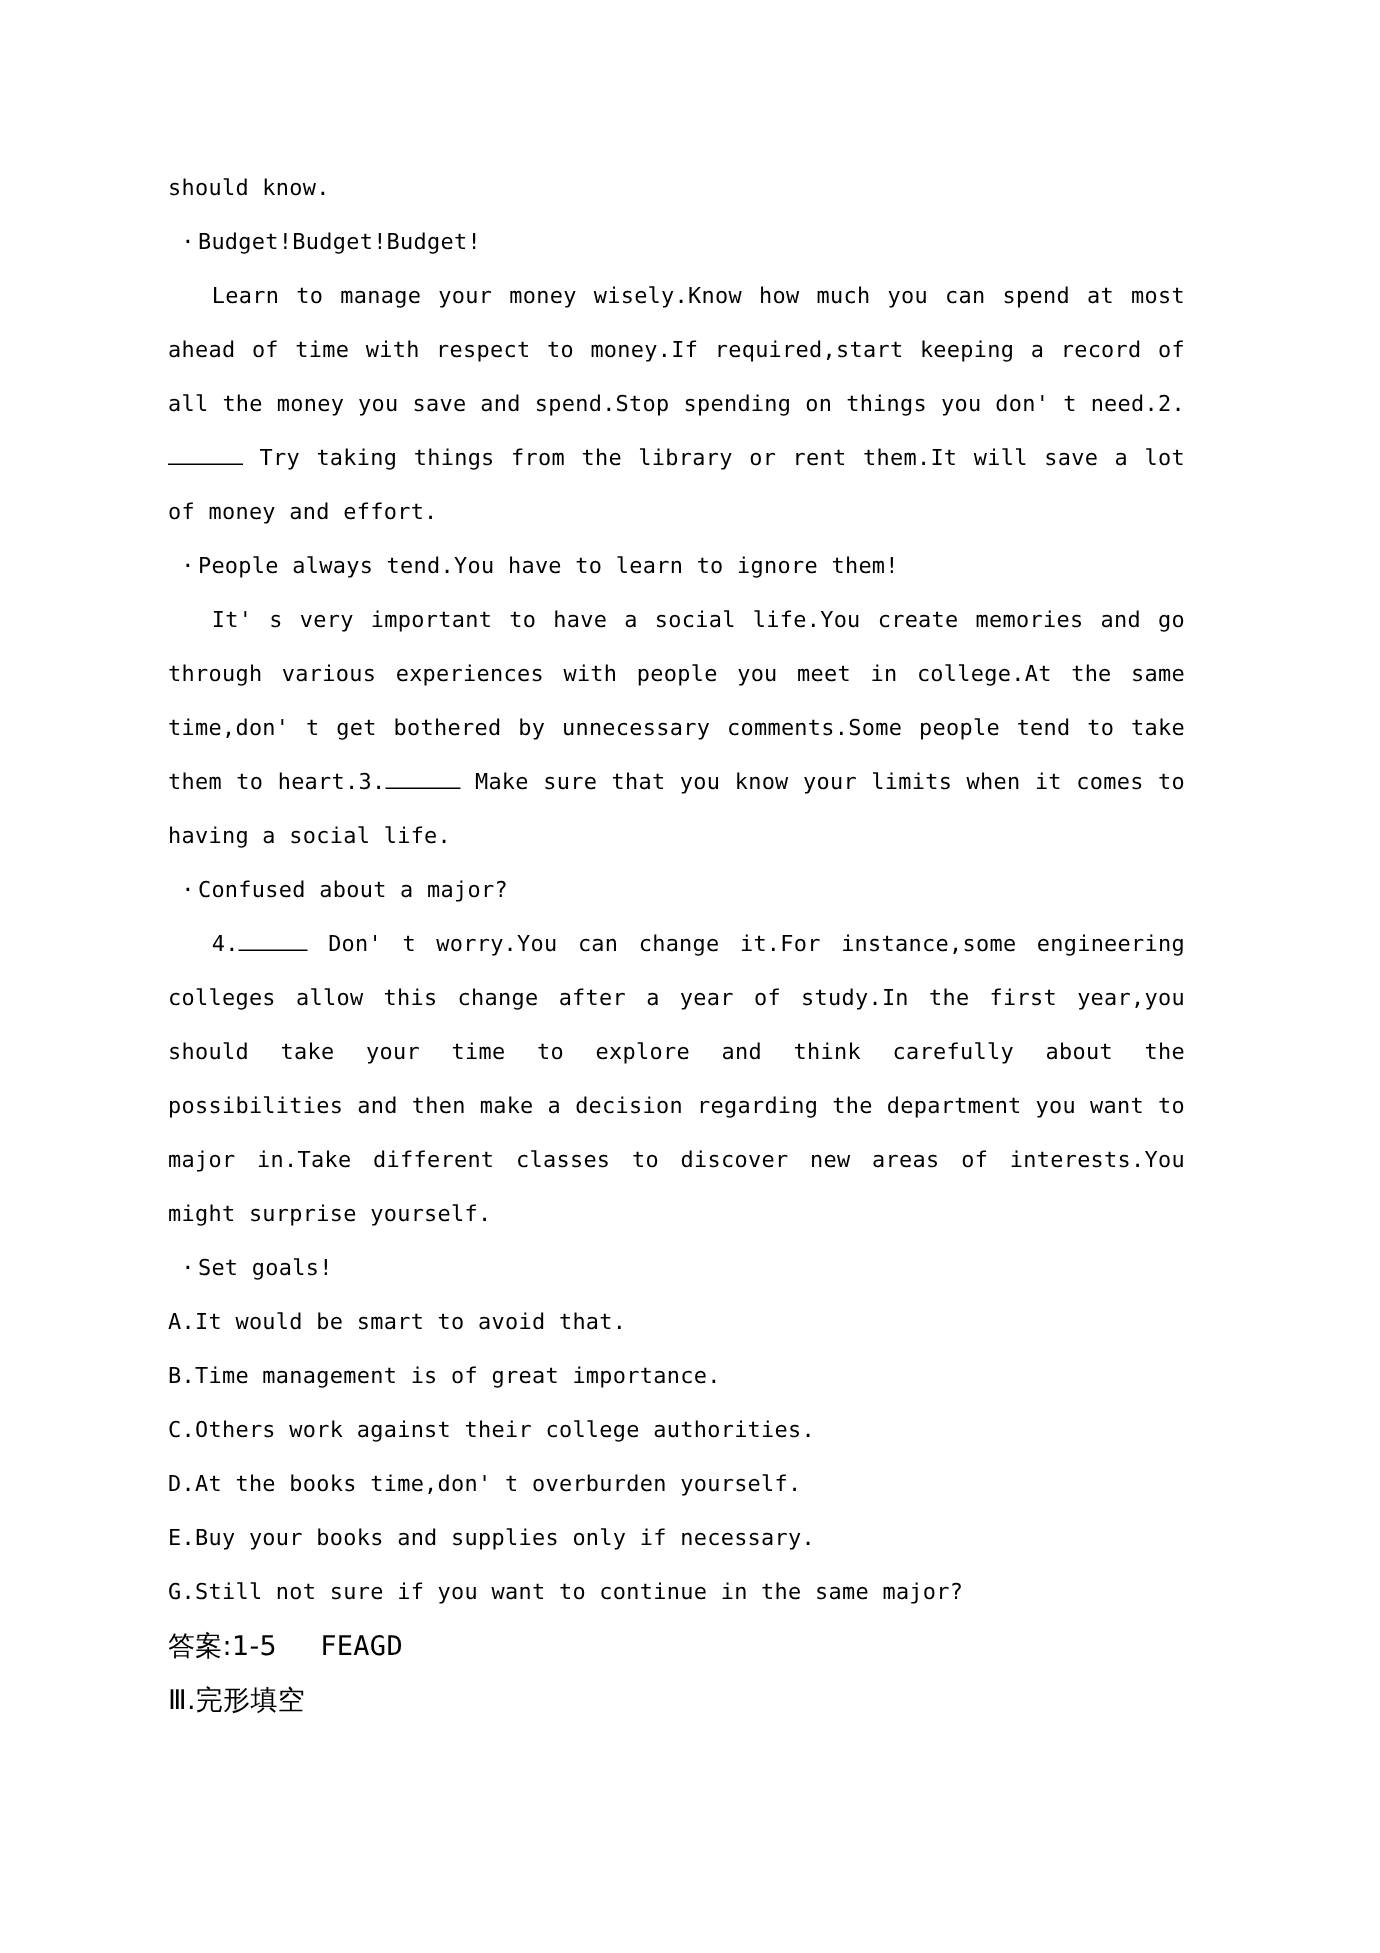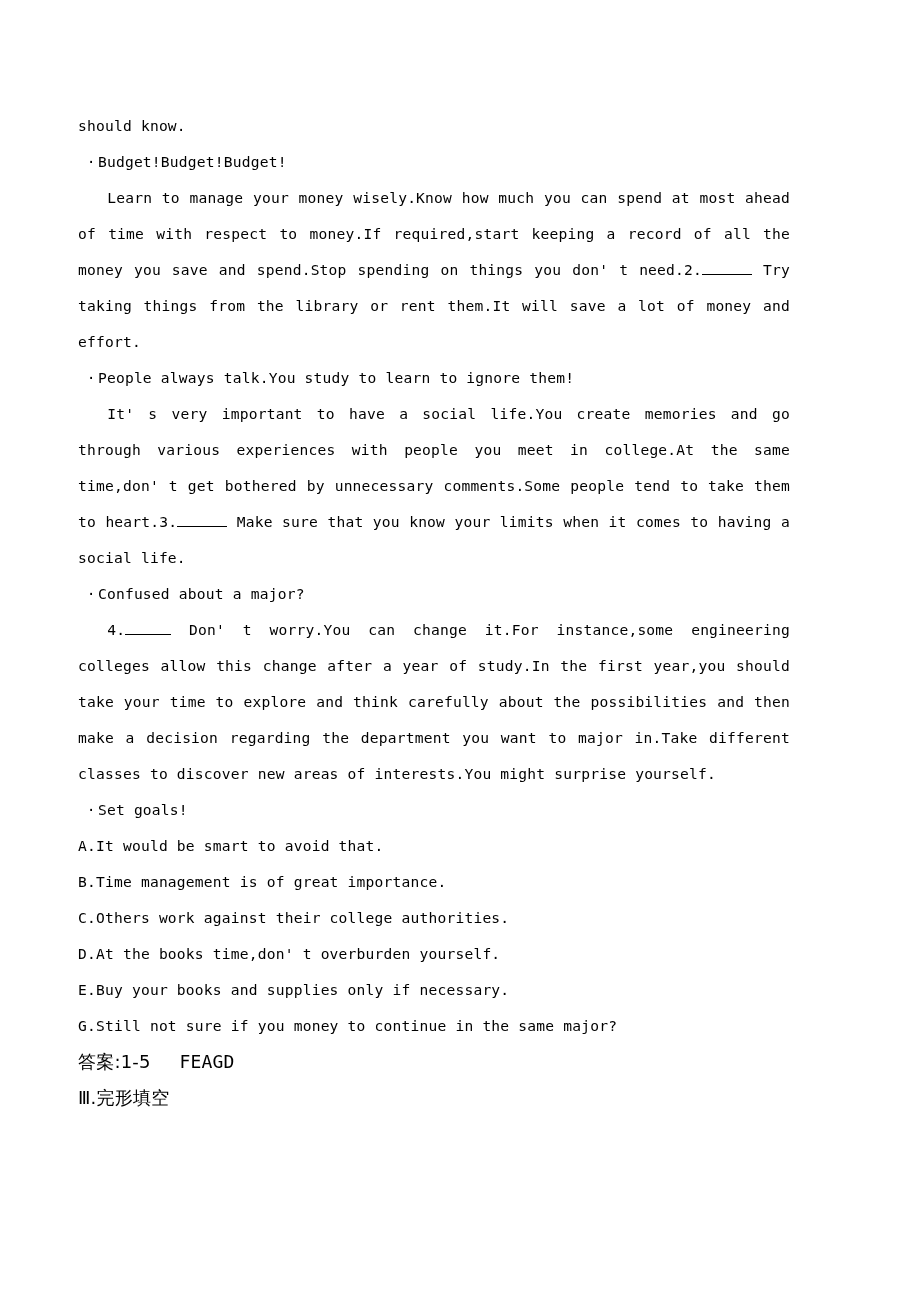--- a/index.html
+++ b/index.html
@@ -12,21 +12,21 @@
     height: 1302px;
     font-family: "DejaVu Sans Mono", monospace;
     color: #000000;
     -webkit-font-smoothing: antialiased;
   }
   .page {
     position: relative;
     width: 920px;
     height: 1002px;
     box-sizing: border-box;
-    padding: 108px 130px 0 78px;
+    padding: 108px 130px 0 112px;
   }
   .doc {
     font-size: 14.6px;
     line-height: 36px;
     letter-spacing: 0.2px;
     text-align: justify;
     text-justify: inter-character;
   }
   p {
     margin: 0;
@@ -71,36 +71,36 @@
 
 <div class="page">
   <div class="doc">
 
     <p class="plain">should know.</p>
 
     <p class="bullet">Budget!Budget!Budget!</p>
 
     <p class="indent"><span>Learn to manage your money wisely.Know how much you can spend at most ahead of time with respect to money.If required,start keeping a record of all the money you save and spend.Stop spending on things you don' t need.2.</span><span class="blank b-md"></span> <span>Try taking things from the library or rent them.It will save a lot of money and effort.</span></p>
 
-    <p class="bullet">People always talk.You study to learn to ignore them!</p>
+    <p class="bullet">People always tend.You have to learn to ignore them!</p>
 
     <p class="indent"><span>It' s very important to have a social life.You create memories and go through various experiences with people you meet in college.At the same time,don' t get bothered by unnecessary comments.Some people tend to take them to heart.3.</span><span class="blank b-md"></span> <span>Make sure that you know your limits when it comes to having a social life.</span></p>
 
     <p class="bullet">Confused about a major?</p>
 
     <p class="indent"><span>4.</span><span class="blank b-sm"></span> <span>Don' t worry.You can change it.For instance,some engineering colleges allow this change after a year of study.In the first year,you should take your time to explore and think carefully about the possibilities and then make a decision regarding the department you want to major in.Take different classes to discover new areas of interests.You might surprise yourself.</span></p>
 
     <p class="bullet">Set goals!</p>
 
 
     <p class="opt">A.It would be smart to avoid that.</p>
     <p class="opt">B.Time management is of great importance.</p>
     <p class="opt">C.Others work against their college authorities.</p>
     <p class="opt">D.At the books time,don' t overburden yourself.</p>
     <p class="opt">E.Buy your books and supplies only if necessary.</p>
-    <p class="opt">G.Still not sure if you money to continue in the same major?</p>
+    <p class="opt">G.Still not sure if you want to continue in the same major?</p>
 
     <p class="answer-line section-cn"><span>答案:1-5</span><span class="answer-gap"></span><span class="nowrap" style="font-family:'DejaVu Sans Mono',monospace;">FEAGD</span></p>
 
     <p class="section-cn">Ⅲ.完形填空</p>
 
   </div>
 </div>
 
 </body></html>

